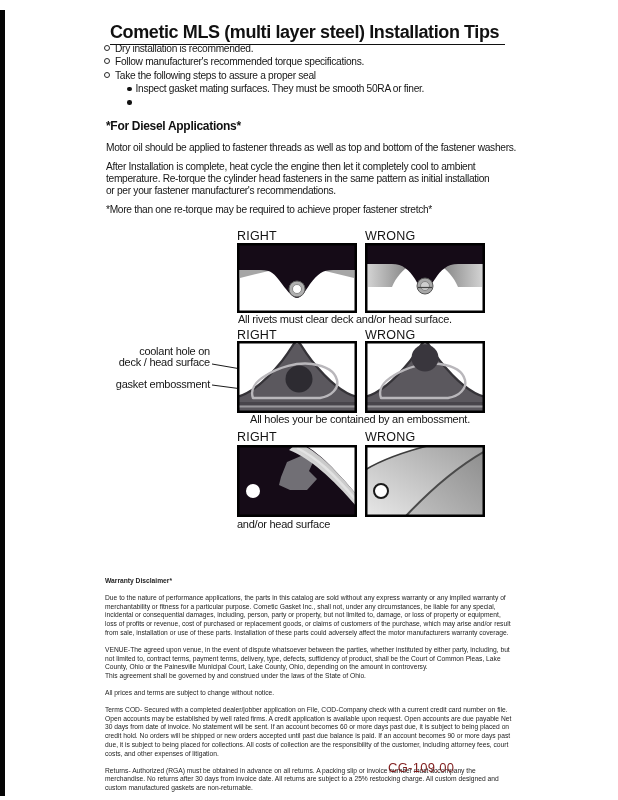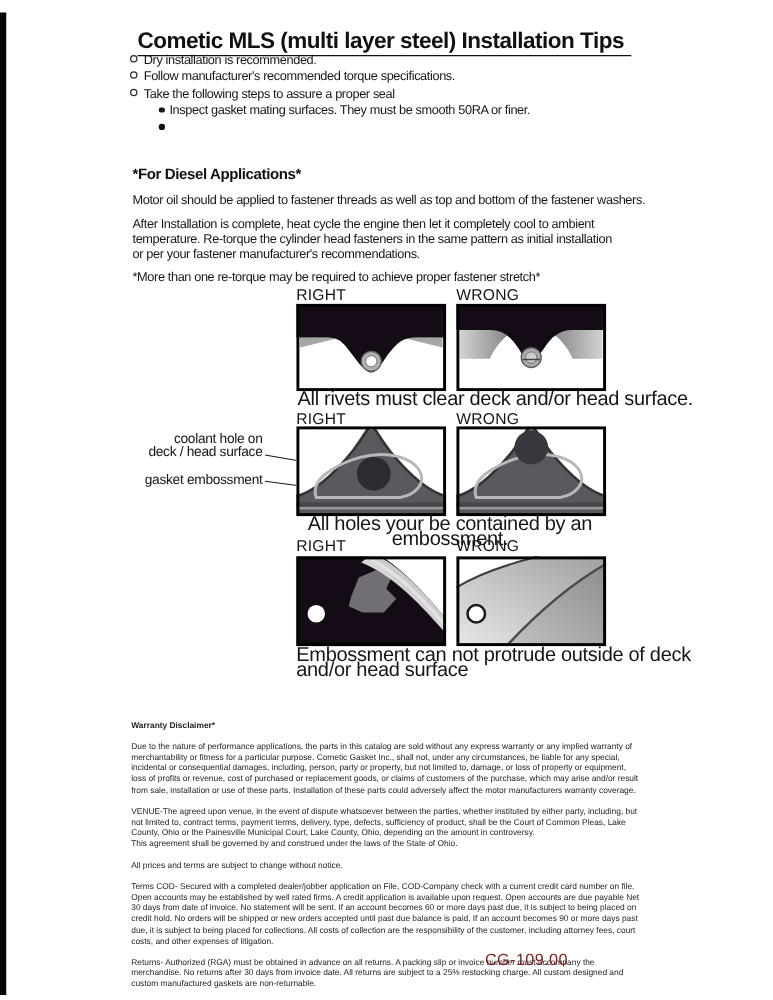--- a/index.html
+++ b/index.html
@@ -18,21 +18,21 @@
   .b-row.sub{margin-left:23px;}
   .m-o{display:inline-block;width:4px;height:4px;border:1px solid #2a2a2a;border-radius:50%;
        margin-right:5px;margin-bottom:1px;}
   .m-f{display:inline-block;width:4.5px;height:4.5px;background:#111;border-radius:50%;
        margin-right:4px;margin-bottom:1px;}
   .h2{font-size:12px;font-weight:bold;letter-spacing:-0.3px;color:#111;margin:0 0 9px 0;}
   .para{font-size:10.2px;letter-spacing:-0.3px;line-height:12px;margin:0 0 7px 0;color:#161616;}
   .para div{white-space:nowrap;}
   .dg-label{width:120px;font-size:12.5px;letter-spacing:0.2px;color:#141414;}
   .panel{display:block;}
-  .caption{font-size:16px;letter-spacing:-0.25px;color:#161616;line-height:11.5px;}
+  .caption{font-size:11px;letter-spacing:-0.25px;color:#161616;line-height:11.5px;}
   .ann-label{font-size:11px;letter-spacing:-0.25px;text-align:right;color:#161616;line-height:10.5px;}
   .warranty{font-size:6.7px;line-height:8.8px;letter-spacing:0;color:#242424;width:409px;}
   .warranty .wh{font-weight:bold;margin-bottom:8px;}
   .warranty .wp{margin-bottom:8px;}
   .warranty .wp0{margin-bottom:0;}
   .footer-code{font-size:13px;letter-spacing:0.3px;color:#7f1d1d;}
 </style>
 </head>
 <body>
 
@@ -45,21 +45,21 @@
   </div>
 
   <div class="abs bullets" style="left:104px;top:42px;">
     <div class="b-row"><span class="m-o"></span><span>Dry installation is recommended.</span></div>
     <div class="b-row"><span class="m-o"></span><span>Follow manufacturer's recommended torque specifications.</span></div>
     <div class="b-row"><span class="m-o"></span><span>Take the following steps to assure a proper seal</span></div>
     <div class="b-row sub"><span class="m-f"></span><span>Inspect gasket mating surfaces.  They must be smooth 50RA or finer.</span></div>
     <div class="b-row sub"><span class="m-f"></span></div>
   </div>
 
-  <div class="abs" style="left:106px;top:132px;">
+  <div class="abs" style="left:106px;top:119px;">
     <div class="h2">*For Diesel Applications*</div>
     <div class="para">
       <div>Motor oil should be applied to fastener threads as well as top and bottom of the fastener washers.</div>
     </div>
     <div class="para">
       <div>After Installation is complete, heat cycle the engine then let it completely cool to ambient</div>
       <div>temperature. Re-torque the cylinder head fasteners in the same pattern as initial installation</div>
       <div>or per your fastener manufacturer's recommendations.</div>
     </div>
     <div class="para">
@@ -177,21 +177,20 @@
     <rect width="120" height="72" fill="url(#d3wa)"></rect>
     <path d="M0,0 H66 C42,6 18,14 0,25 Z" fill="#ffffff"></path>
     <path d="M0,25 C18,14 42,6 66,0" fill="none" stroke="#3c3c3c" stroke-width="1.6"></path>
     <path d="M120,6 C92,22 66,44 40,72 H120 Z" fill="url(#d3wb)"></path>
     <path d="M40,72 C66,44 92,22 120,6" fill="none" stroke="#4a4a4a" stroke-width="2"></path>
     <circle cx="16" cy="46" r="7" fill="#ffffff" stroke="#1a1a1a" stroke-width="2"></circle>
     <rect x="1.25" y="1.25" width="117.5" height="69.5" fill="none" stroke="#000000" stroke-width="2.5"></rect>
   </svg>
 
   <div class="abs caption" style="left:237px;top:519px;">
-    <div>Embossment can not protrude outside of deck</div>
     <div>and/or head surface</div>
   </div>
 
   <div class="abs warranty" style="left:105px;top:577px;">
     <div class="wh">Warranty Disclaimer*</div>
     <div class="wp">Due to the nature of performance applications, the parts in this catalog are sold without any express warranty or any implied warranty of merchantability or fitness for a particular purpose.  Cometic Gasket Inc., shall not, under any circumstances, be liable for any special, incidental or consequential damages, including, person, party or property, but not limited to, damage, or loss of property or equipment, loss of profits or revenue, cost of purchased or replacement goods, or claims of customers of the purchase, which may arise and/or result from sale, installation or use of these parts.  Installation of these parts could adversely affect the motor manufacturers warranty coverage.</div>
     <div class="wp0">VENUE-The agreed upon venue, in the event of dispute whatsoever between the parties, whether instituted by either party, including, but not limited to, contract terms, payment terms, delivery, type, defects, sufficiency of product, shall be the Court of Common Pleas, Lake County, Ohio or the Painesville Municipal Court, Lake County, Ohio, depending on the amount in controversy.</div>
     <div class="wp">This agreement shall be governed by and construed under the laws of the State of Ohio.</div>
     <div class="wp">All prices and terms are subject to change without notice.</div>
     <div class="wp">Terms COD- Secured with a completed dealer/jobber application on File, COD-Company check with a current credit card number on file.  Open accounts may be established by well rated firms.  A credit application is available upon request.  Open accounts are due payable Net 30 days from date of invoice.  No statement will be sent.  If an account becomes 60 or more days past due, it is subject to being placed on credit hold.  No orders will be shipped or new orders accepted until past due balance is paid.  If an account becomes 90 or more days past due, it is subject to being placed for collections.  All costs of collection are the responsibility of the customer, including attorney fees, court costs, and other expenses of litigation.</div>

